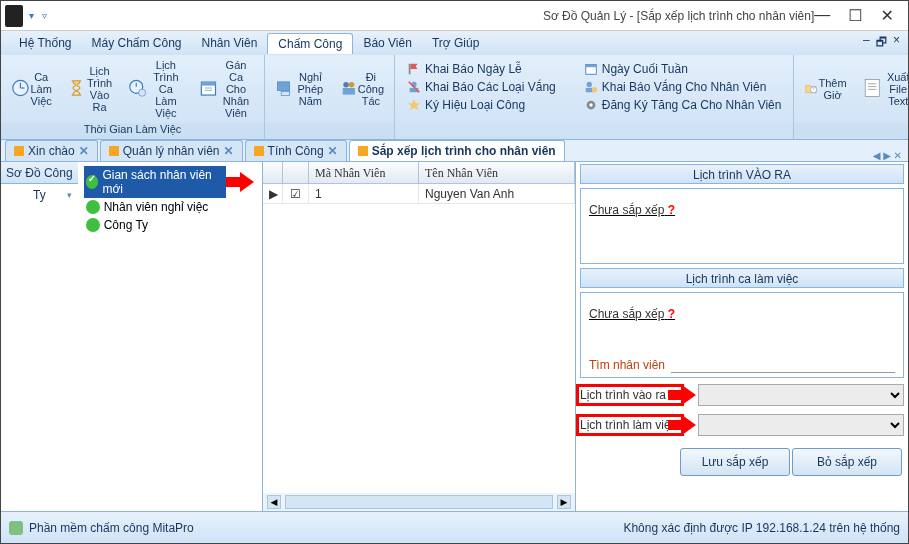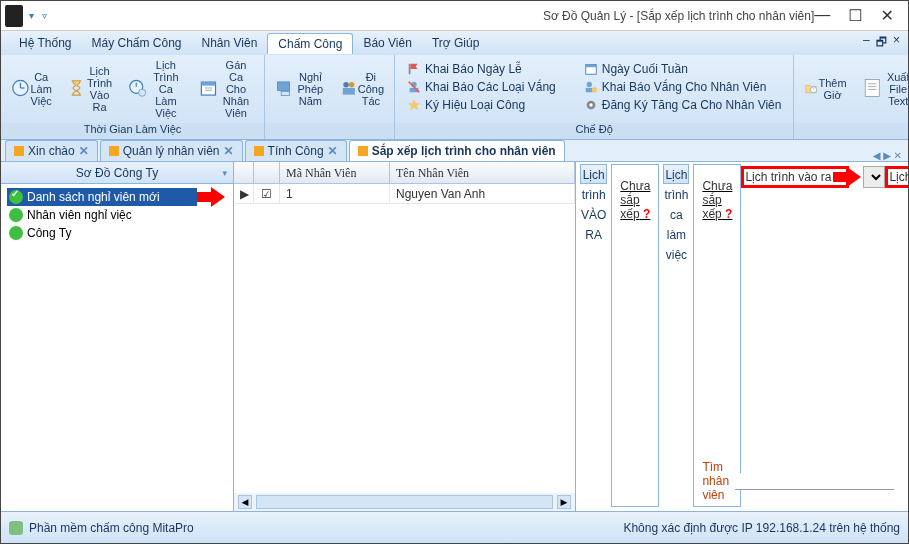--- a/index.html
+++ b/index.html
@@ -31,21 +31,21 @@
 
 .doctabs { height: 22px; background: #e3effb; display: flex; align-items: flex-end; border-bottom: 1px solid #8bb5dd; padding-left: 4px; position: relative; }
 .doctab { display: flex; align-items: center; gap: 4px; padding: 3px 8px; background: #d4e5f6; border: 1px solid #8bb5dd; border-bottom: none; border-radius: 3px 3px 0 0; margin-right: 2px; font-size: 11px; color: #17365d; cursor: pointer; }
 .doctab.active { background: #fff; font-weight: bold; }
 .doctab .tabicon { width: 10px; height: 10px; background: #f5a623; }
 .doctab .tabclose { color: #5a8bc0; font-weight: bold; }
 .doctabs .nav { margin-left: auto; padding-right: 6px; color: #5a8bc0; font-size: 10px; }
 
 .workarea { flex: 1; display: flex; min-height: 0; }
 
-.sidebar { width: 233px; border-right: 1px solid #8bb5dd; display: flex; flex-direction: column; background: #fff; }
+.sidebar { width: 262px; border-right: 1px solid #8bb5dd; display: flex; flex-direction: row; background: #fff; }
 .panel-header { height: 22px; background: linear-gradient(#e8f1fb, #cfe3f7); border-bottom: 1px solid #8bb5dd; text-align: center; line-height: 22px; color: #17365d; position:relative; }
 .panel-header::after { content:"▾"; position:absolute; right:6px; font-size:9px; color:#5a8bc0;}
 .tree { padding: 4px 6px; }
 .tree-item { display: flex; align-items: center; gap: 4px; padding: 2px 2px; cursor: pointer; }
 .tree-item.selected { background: #1e5aa8; color: #fff; }
 .tree-item .dot { width: 14px; height: 14px; border-radius: 50%; }
 .dot.green { background: #3fbf3f; }
 .dot.greencheck { background: #3fbf3f; position:relative;}
 .dot.greencheck::after{content:"✓";position:absolute;top:-2px;left:2px;color:#fff;font-size:10px;font-weight:bold;}
 
@@ -65,21 +65,21 @@
 .grid-row { height: 20px; display: flex; background: #fff; border-bottom: 1px solid #e6e6e6; }
 .grid-row .gc { border-right: 1px solid #e6e6e6; line-height: 20px; padding: 0 6px; color: #333; }
 .gc.sel { width: 20px; text-align:center; }
 .gc.chk { width: 26px; text-align:center; }
 .gc.id  { width: 110px; }
 .gc.name{ flex: 1; }
 .grid-scroll-h { height: 18px; background:#eef3f9; display:flex; align-items:center; padding:0 4px; gap:4px;}
 .grid-scroll-h .arr { width:14px;height:14px;background:#d4e5f6;border:1px solid #a8c5e2; font-size:9px; text-align:center; line-height:12px;}
 .grid-scroll-h .track { flex:1; height:14px; background:#d4e5f6; border:1px solid #a8c5e2;}
 
-.rightpanel { width: 332px; display: flex; flex-direction: row; padding: 2px 4px 4px 4px; gap: 4px; background:#fff; }
+.rightpanel { width: 332px; display: flex; flex-direction: column; padding: 2px 4px 4px 4px; gap: 4px; background:#fff; }
 .section-header { height: 20px; background: linear-gradient(#e8f1fb, #cfe3f7); border: 1px solid #8bb5dd; text-align: center; line-height: 20px; color: #17365d; }
 .section-box { border: 1px solid #8bb5dd; padding: 14px 8px; font-size: 12px; min-height: 70px; position:relative;text-decoration:underline;}
 .section-box .note { color: #333; }
 .section-box .qmark { color: #f00; font-weight: bold; }
 .section-box .search-row { position:absolute; bottom:4px; left:8px; right:8px; display:flex; align-items:center; gap:6px; }
 .section-box .search-row input { flex:1; border:none; border-bottom:1px solid #999; padding:1px 2px; font-size:12px; outline:none;}
 
 .form-row { display: flex; align-items: center; gap: 6px; height: 26px; }
 .form-row .lbl { width: 100px; color:#333;}
 .form-row select { flex: 1; height: 22px; background: #ececec; border: 1px solid #aaa; }
@@ -230,21 +230,20 @@
           </div>
         <div class="rlist-item">
             <svg class="smicon" viewBox="0 0 16 16">
               <circle cx="8" cy="8" r="5" fill="#888"></circle>
               <circle cx="8" cy="8" r="2" fill="#fff"></circle>
             </svg>
             <span>Đăng Ký Tăng Ca Cho Nhân Viên</span>
           </div>
       </div>
     </div>
-    <div class="ribbon-group-label">Chế Độ</div>
   </div>
 
   <div class="ribbon-group" style="width:130px">
     <div class="ribbon-group-content">
       <div class="rbtn">
         <svg class="ricon" viewBox="0 0 32 32">
             <path d="M4 10h10l3 3h11v14H4z" fill="#f5d88a" stroke="#d49a2a"></path>
             <circle cx="22" cy="20" r="7" fill="#fff" stroke="#3b7bbf"></circle>
             <line x1="22" y1="20" x2="22" y2="15" stroke="#3b7bbf"></line>
           </svg>
@@ -288,21 +287,21 @@
 </div>
 
 <div class="workarea">
 
   <div class="sidebar">
     <div class="panel-header">Sơ Đồ Công Ty</div>
     <div class="tree">
       <div style="display:flex;align-items:center;">
         <div class="tree-item selected" style="flex:1">
           <span class="dot greencheck"></span>
-          <span>Danh sách nghỉ viên mới</span>
+          <span>Gian sách nhân viên mới</span>
         </div>
         <div class="red-arrow"></div>
       </div>
       <div class="tree-item">
         <span class="dot green"></span>
         <span>Nhân viên nghỉ việc</span>
       </div>
       <div class="tree-item">
         <span class="dot green"></span>
         <span>Công Ty</span>

